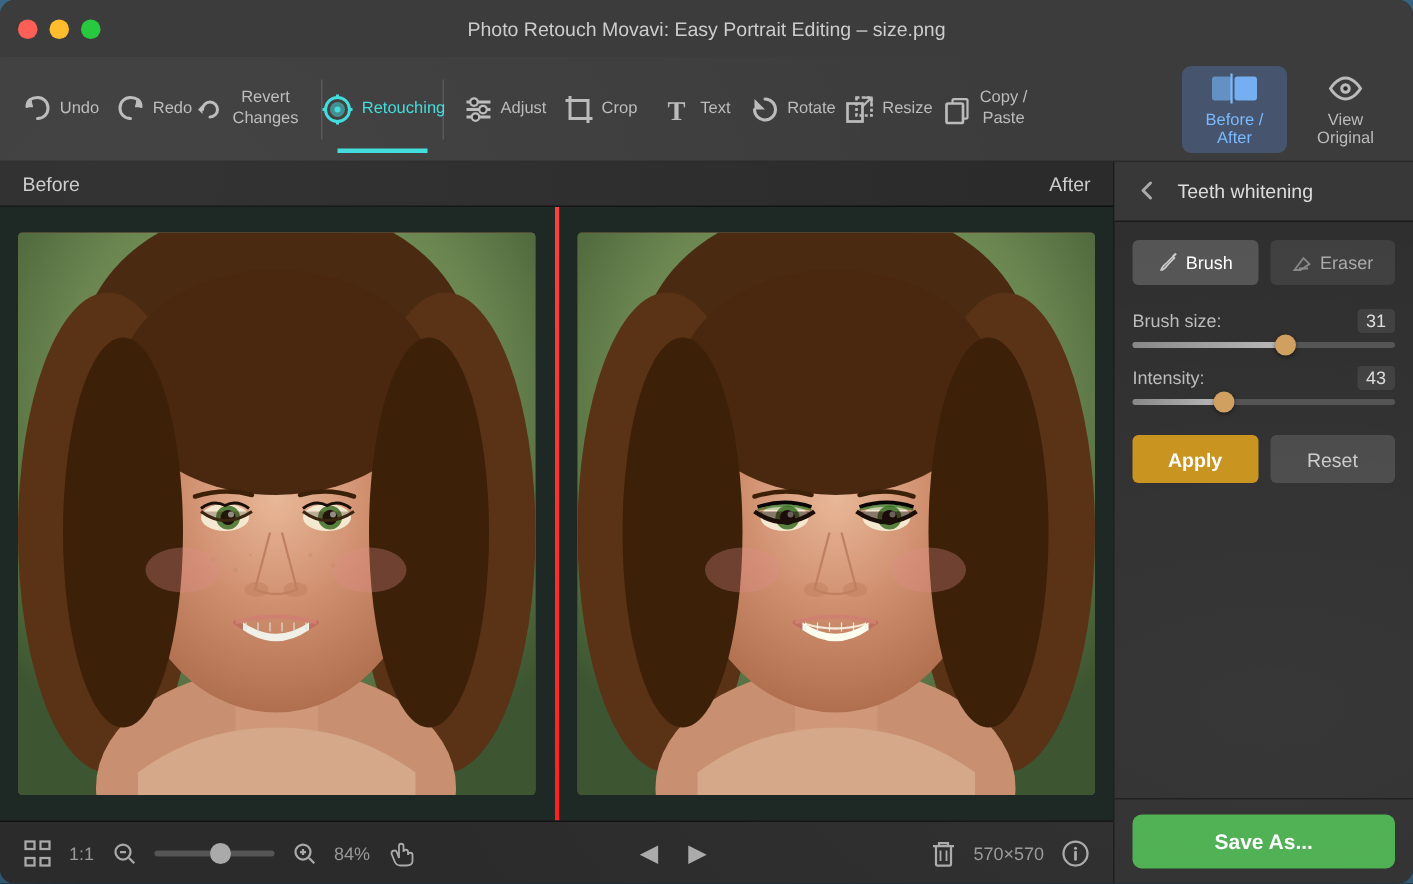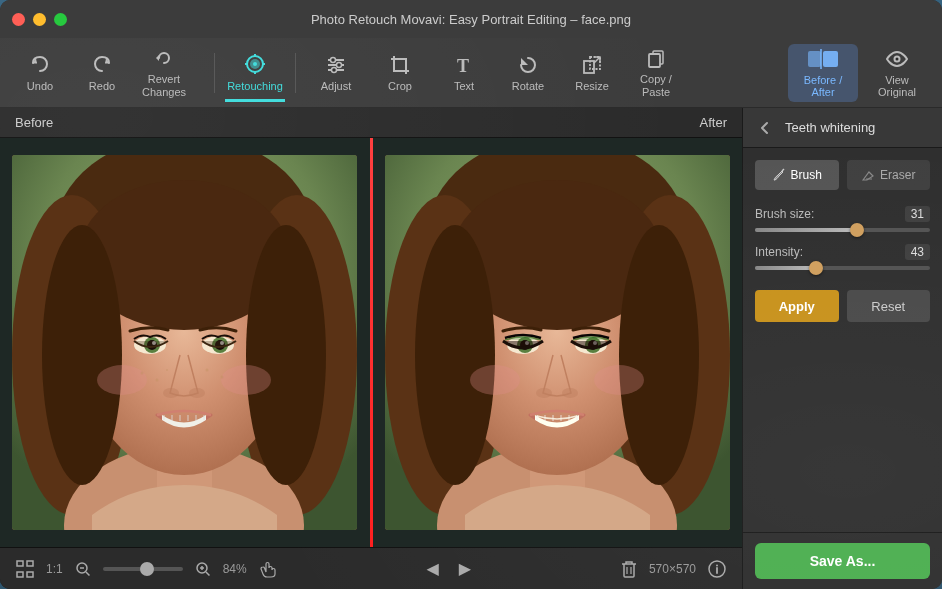--- a/index.html
+++ b/index.html
@@ -78,21 +78,21 @@
       flex-shrink: 0;
     }
     .toolbar-group-left {
       display: flex;
       align-items: center;
       gap: 2px;
       margin-right: 10px;
     }
     .toolbar-btn {
       display: flex;
-      flex-direction: column;
+      flex-direction: row;
       align-items: center;
       justify-content: center;
       width: 60px;
       height: 58px;
       border-radius: 6px;
       cursor: pointer;
       color: #bbb;
       font-size: 11px;
       gap: 4px;
       background: transparent;
@@ -452,21 +452,21 @@
 <body>
 
 <div class="app-window">
 
   <div class="title-bar">
     <div class="window-controls">
       <span class="wc-btn wc-close"></span>
       <span class="wc-btn wc-min"></span>
       <span class="wc-btn wc-max"></span>
     </div>
-    <span class="title-text">Photo Retouch Movavi: Easy Portrait Editing – face.png</span>
+    <span class="title-text">Photo Retouch Movavi: Easy Portrait Editing – size.png</span>
   </div>
 
   <div class="toolbar">
     <div class="toolbar-group-left">
       <button class="toolbar-btn">
         <span class="icon-wrap">
           <svg width="22" height="22" viewBox="0 0 22 22" fill="none">
             <path d="M4 9 C4 5 7 3 11 3 C15 3 18 6 18 10 C18 14 15 17 11 17" stroke="#bbb" stroke-width="2" fill="none" stroke-linecap="round"></path>
             <polyline points="7,5 4,9 8,9" fill="#bbb" stroke="#bbb" stroke-width="1"></polyline>
           </svg>

